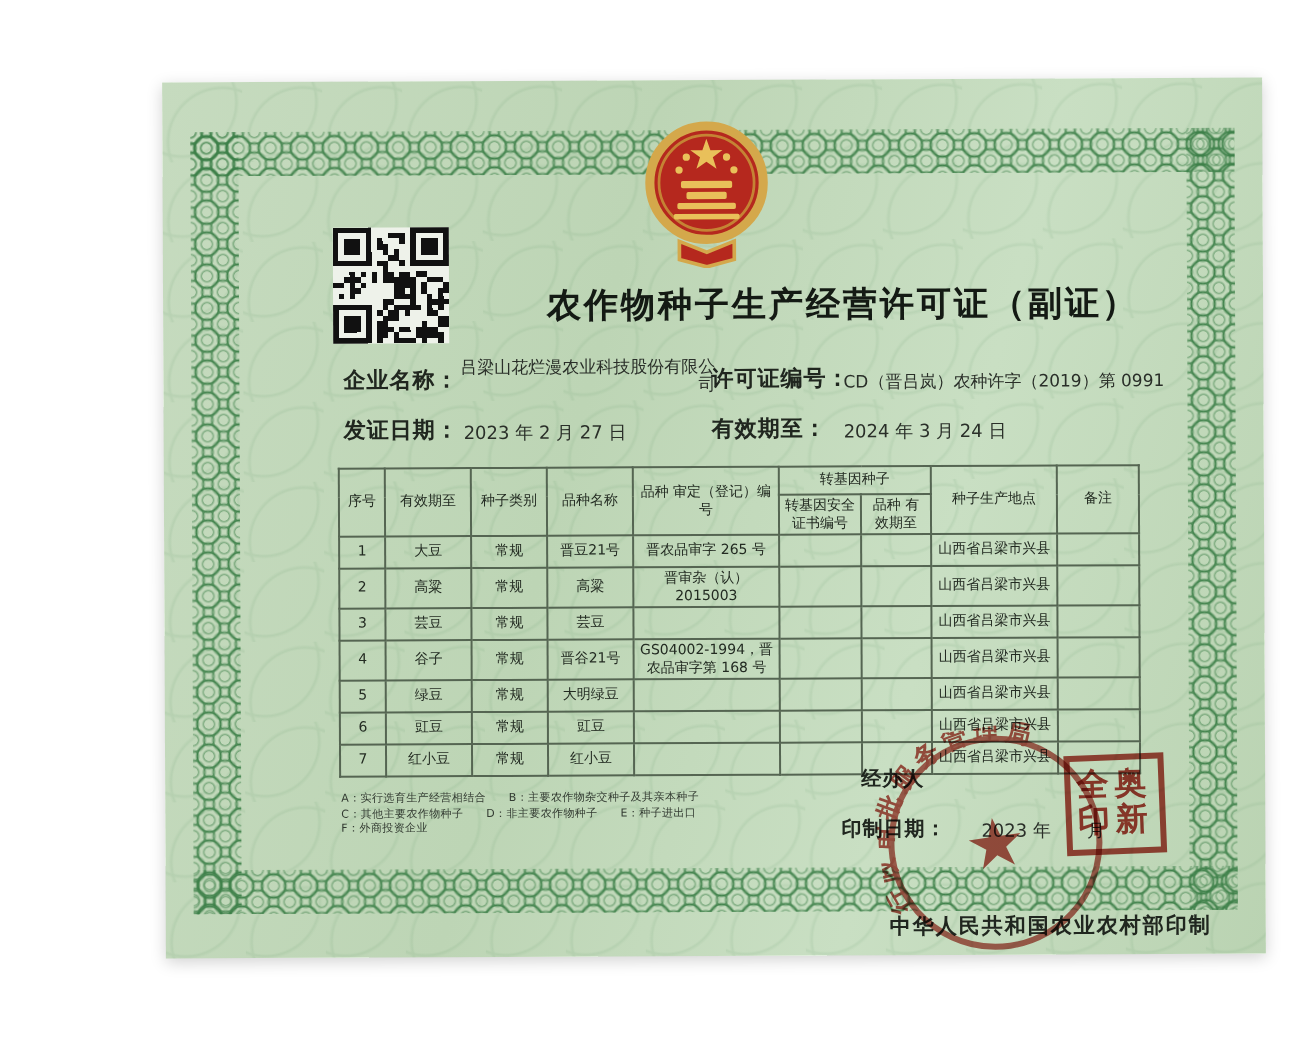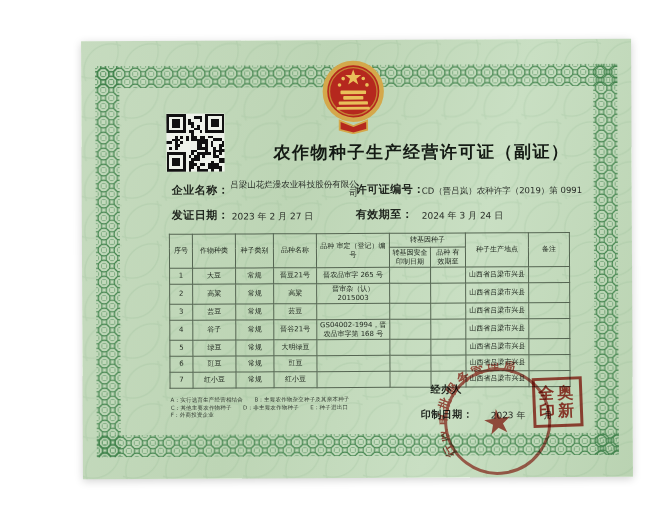--- a/index.html
+++ b/index.html
@@ -245,30 +245,30 @@
         <col style="width:43px">
           <col style="width:73px">
           <col style="width:41px">
         <col style="width:35px">
           <col style="width:63px">
           <col style="width:41px">
       </colgroup>
       <thead>
         <tr>
           <th rowspan="2">序号</th>
-          <th rowspan="2">作物种类</th>
+          <th rowspan="2">有效期至</th>
           <th rowspan="2">种子类别</th>
           <th rowspan="2">品种名称</th>
           <th rowspan="2">品种 审定（登记）编号</th>
           <th colspan="2">转基因种子</th>
           <th rowspan="2">种子生产地点</th>
           <th rowspan="2">备注</th>
         </tr>
         <tr>
-          <th>转基因安全 印制日期</th>
+          <th>转基因安全 证书编号</th>
           <th>品种 有效期至</th>
         </tr>
       </thead>
       <tbody>
           <tr>
             <td>1</td>
             <td>大豆</td>
             <td>常规</td>
             <td>晋豆21号</td>
             <td>晋农品审字 265 号</td>
@@ -349,20 +349,21 @@
     <div class="footnotes">
       <div>A：实行选育生产经营相结合　　B：主要农作物杂交种子及其亲本种子</div>
       <div>C：其他主要农作物种子　　D：非主要农作物种子　　E：种子进出口</div>
       <div>F：外商投资企业</div>
     </div>
 
     <div class="lbl handler-label">经办人</div>
     <div class="lbl printdate-label">印制日期：</div>
     <div class="val printdate-value">2023 年　　月</div>
 
+    <div class="ministry">中华人民共和国农业农村部印制</div>
 
     <svg class="seal-round" viewBox="-58 -58 116 116">
       <circle r="52" fill="none" stroke="#a82a20" stroke-width="3" opacity=".9"></circle>
       <path id="sealArc" d="M -42 31 A 52 52 0 1 1 42 31" fill="none"></path>
       <text font-size="12.5" fill="#a82a20" letter-spacing="2.5" font-weight="bold" font-family="'Liberation Serif','DejaVu Serif',serif">
         <textPath href="#sealArc" startOffset="6">行政审批服务管理局</textPath>
       </text>
       <text x="0" y="12" text-anchor="middle" font-size="34" fill="#a82a20">★</text>
     </svg>
 

